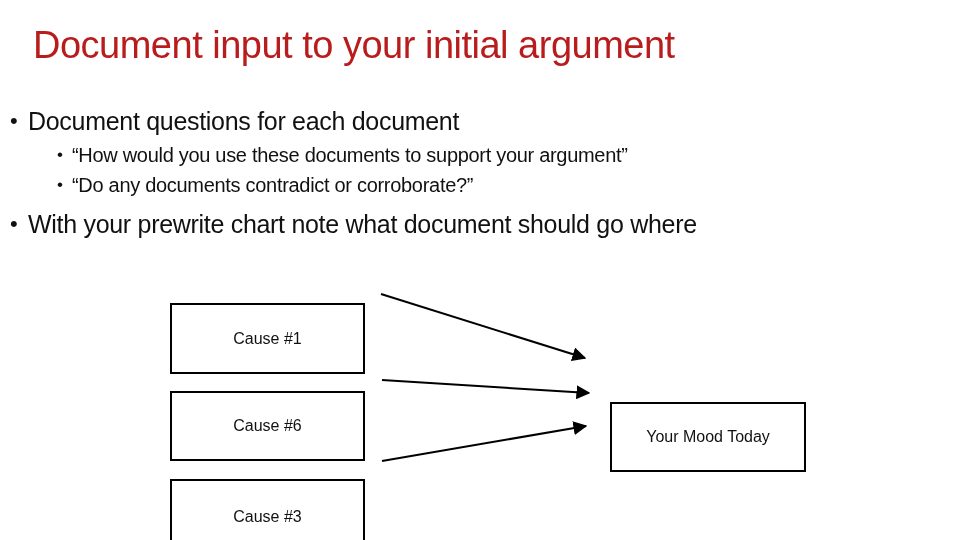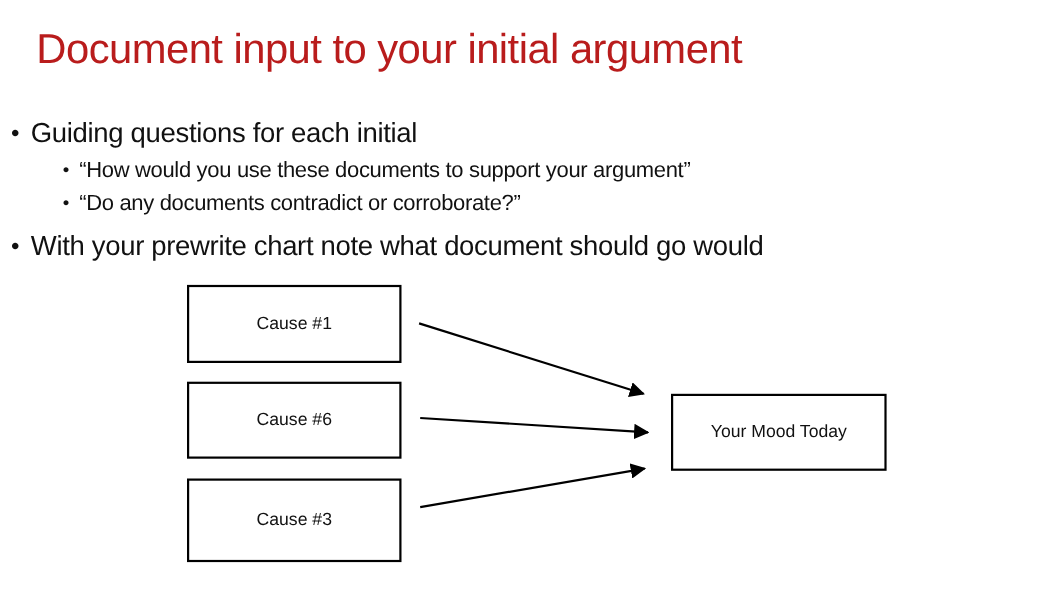--- a/index.html
+++ b/index.html
@@ -56,20 +56,21 @@
     position: absolute;
     border: 2px solid #000000;
     background: #ffffff;
     display: flex;
     align-items: center;
     justify-content: center;
     font-size: 16px;
     color: #111111;
     text-align: center;
     white-space: nowrap;
+    margin-top: 44px;
   }
   .cause-1 { left: 170px; top: 259px; width: 195px; height: 71px; }
   .cause-2 { left: 170px; top: 347px; width: 195px; height: 70px; }
   .cause-3 { left: 170px; top: 435px; width: 195px; height: 76px; }
   .effect-box { left: 610px; top: 358px; width: 196px; height: 70px; }
 
   .arrow-layer {
     position: absolute;
     left: 0; top: 0;
     width: 960px; height: 540px;
@@ -78,36 +79,36 @@
 </style>
 </head>
 <body>
 
 <div class="slide">
 
   <div class="slide-title">Document input to your initial argument</div>
 
   <div class="bullet-row lvl1 b1">
     <span class="marker">•</span>
-    <span>Guiding questions for each initial</span>
+    <span>Document questions for each document</span>
   </div>
 
   <div class="bullet-row lvl2 sb1">
     <span class="marker">•</span>
     <span>“How would you use these documents to support your argument”</span>
   </div>
 
   <div class="bullet-row lvl2 sb2">
     <span class="marker">•</span>
     <span>“Do any documents contradict or corroborate?”</span>
   </div>
 
   <div class="bullet-row lvl1 b2">
     <span class="marker">•</span>
-    <span>With your prewrite chart note what document should go would</span>
+    <span>With your prewrite chart note what document should go where</span>
   </div>
 
   <div class="diagram">
 
     <svg class="arrow-layer" width="960" height="540" viewBox="0 0 960 540" xmlns="http://www.w3.org/2000/svg">
       <defs>
         <marker id="arrowhead" viewBox="0 0 10 10" refX="9" refY="5" markerWidth="7" markerHeight="7" orient="auto-start-reverse">
           <path d="M0,0 L10,5 L0,10 z" fill="#000000"></path>
         </marker>
       </defs>

